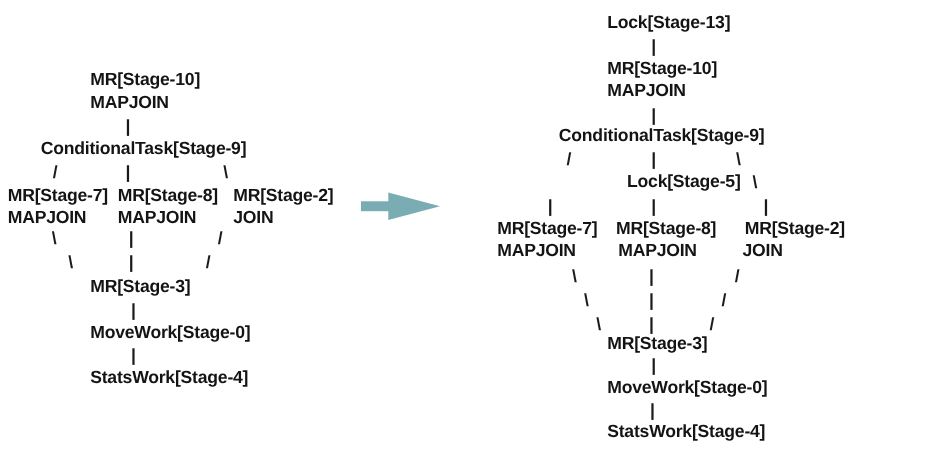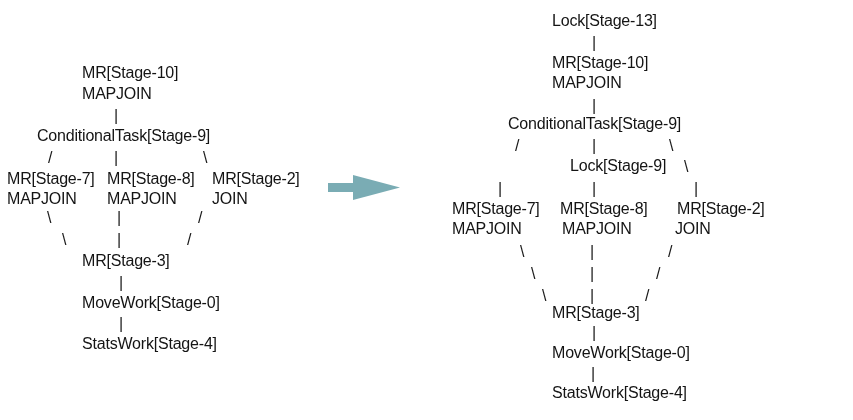--- a/index.html
+++ b/index.html
@@ -3,21 +3,21 @@
 <meta charset="utf-8">
 <style>
   html, body { margin: 0; padding: 0; }
   body {
     width: 853px; height: 420px;
     background: #ffffff;
     position: relative;
     overflow: hidden;
     font-family: "Liberation Sans", sans-serif;
   }
-  .graph { position: absolute; left: 0; top: 0; width: 853px; height: 352px; }
+  .graph { position: absolute; left: 0; top: 0; width: 853px; height: 352px; font-weight: bold; }
   .t {
     position: absolute;
     font-size: 16px;
     line-height: 20px;
     letter-spacing: -0.2px;
     color: #141414;
     white-space: pre;
   }
   .c { color: #1a1a1a; }
   .arrow-wrap { position: absolute; left: 328px; top: 172px; width: 75px; height: 30px; }
@@ -80,21 +80,21 @@
   <div class="t" style="left:552px;top:73px">MAPJOIN</div>
 
   <div class="t c" style="left:592px;top:96px">|</div>
 
   <div class="t" style="left:508px;top:114px">ConditionalTask[Stage-9]</div>
 
   <div class="t c" style="left:515px;top:136px">/</div>
   <div class="t c" style="left:592px;top:136px">|</div>
   <div class="t c" style="left:669px;top:136px">\</div>
 
-  <div class="t" style="left:570px;top:156px">Lock[Stage-9]</div>
+  <div class="t" style="left:570px;top:156px">Lock[Stage-5]</div>
   <div class="t c" style="left:684px;top:157px">\</div>
 
   <div class="t c" style="left:498px;top:179px">|</div>
   <div class="t c" style="left:592px;top:179px">|</div>
   <div class="t c" style="left:694px;top:179px">|</div>
 
   <div class="t" style="left:452px;top:199px">MR[Stage-7]</div>
   <div class="t" style="left:560px;top:199px">MR[Stage-8]</div>
   <div class="t" style="left:677px;top:199px">MR[Stage-2]</div>
 

